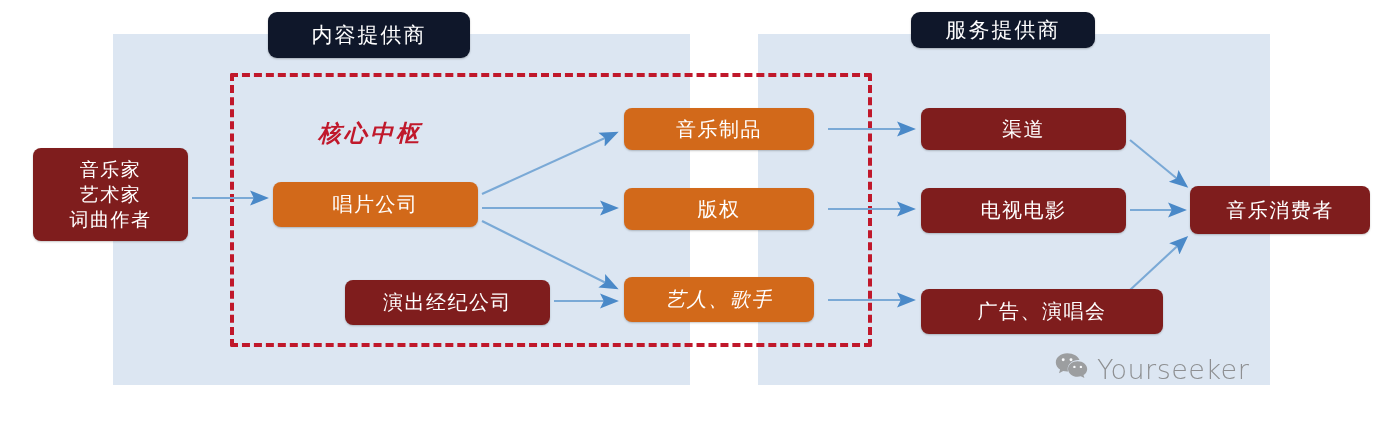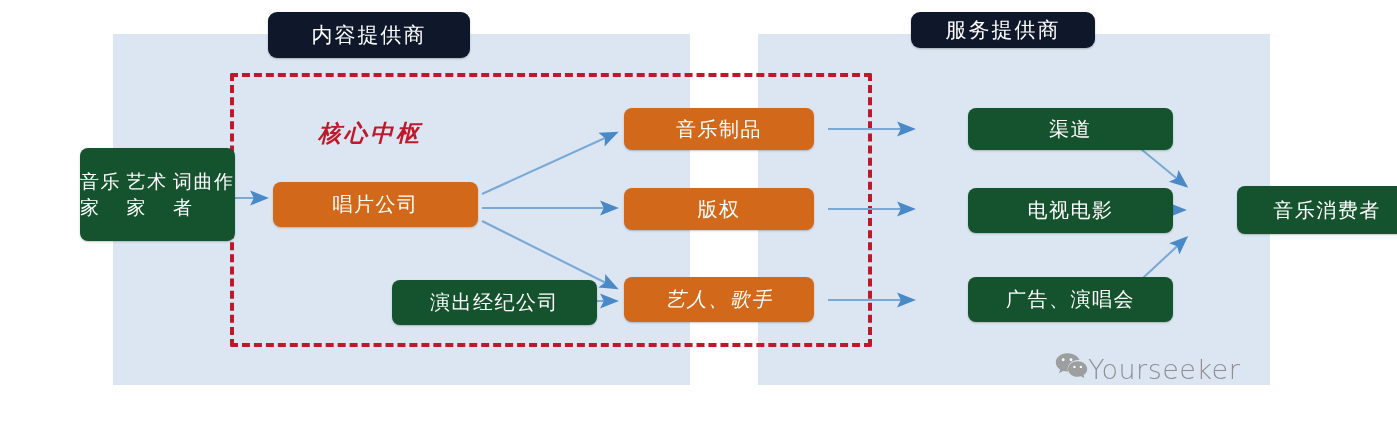--- a/index.html
+++ b/index.html
@@ -52,41 +52,41 @@
   }
   #header-content  { left: 268px; top: 12px; width: 202px; height: 46px; }
   #header-service  { left: 911px; top: 12px; width: 184px; height: 36px; }
 
   
   .node {
     position: absolute;
     display: flex;
     align-items: center;
     justify-content: center;
-    text-align: left;
+    text-align: right;
     color: #ffffff;
     border-radius: 8px;
     font-size: 20px;
     letter-spacing: 1.5px;
     line-height: 1.32;
     box-shadow: 0 1px 2px rgba(0,0,0,.22);
     box-sizing: border-box;
   }
-  .node.gray   { background: #14532d; margin-left: 47px; }
+  .node.gray   { background: #7f1d1d; }
   .node.orange { background: #d2691a; }
 
-  #node-artists       { left: 33px;  top: 148px; width: 155px; height: 93px; flex-direction: row; font-size: 19px; }
+  #node-artists       { left: 33px;  top: 148px; width: 155px; height: 93px; flex-direction: column; font-size: 19px; }
   #node-label-company { left: 273px; top: 182px; width: 205px; height: 45px; }
   #node-agency        { left: 345px; top: 280px; width: 205px; height: 45px; }
   #node-music-product { left: 624px; top: 108px; width: 190px; height: 42px; }
   #node-copyright     { left: 624px; top: 188px; width: 190px; height: 42px; }
   #node-artist-singer { left: 624px; top: 277px; width: 190px; height: 45px; font-style: italic; }
   #node-channel       { left: 921px; top: 108px; width: 205px; height: 42px; }
   #node-tv-film       { left: 921px; top: 188px; width: 205px; height: 45px; }
-  #node-ad-concert    { left: 921px; top: 277px; width: 205px; height: 45px; }
+  #node-ad-concert    { left: 921px; top: 289px; width: 242px; height: 45px; }
   #node-consumer      { left: 1190px; top: 186px; width: 180px; height: 48px; }
 
   
   #core-hub-label {
     position: absolute;
     left: 318px;
     top: 118px;
     color: #c0182b;
     font-size: 23px;
     font-weight: bold;
@@ -104,20 +104,21 @@
     pointer-events: none;
   }
 
   
   #watermark {
     position: absolute;
     left: 1055px;
     top: 352px;
     display: flex;
     align-items: center;
+    gap: 9px;
     color: #7d7d7d;
     font-size: 27px;
     letter-spacing: 0.5px;
     opacity: .82;
   }
   #watermark .wm-text { font-family: "DejaVu Sans", sans-serif; font-weight: 300; }
 </style>
 </head>
 <body>
 

